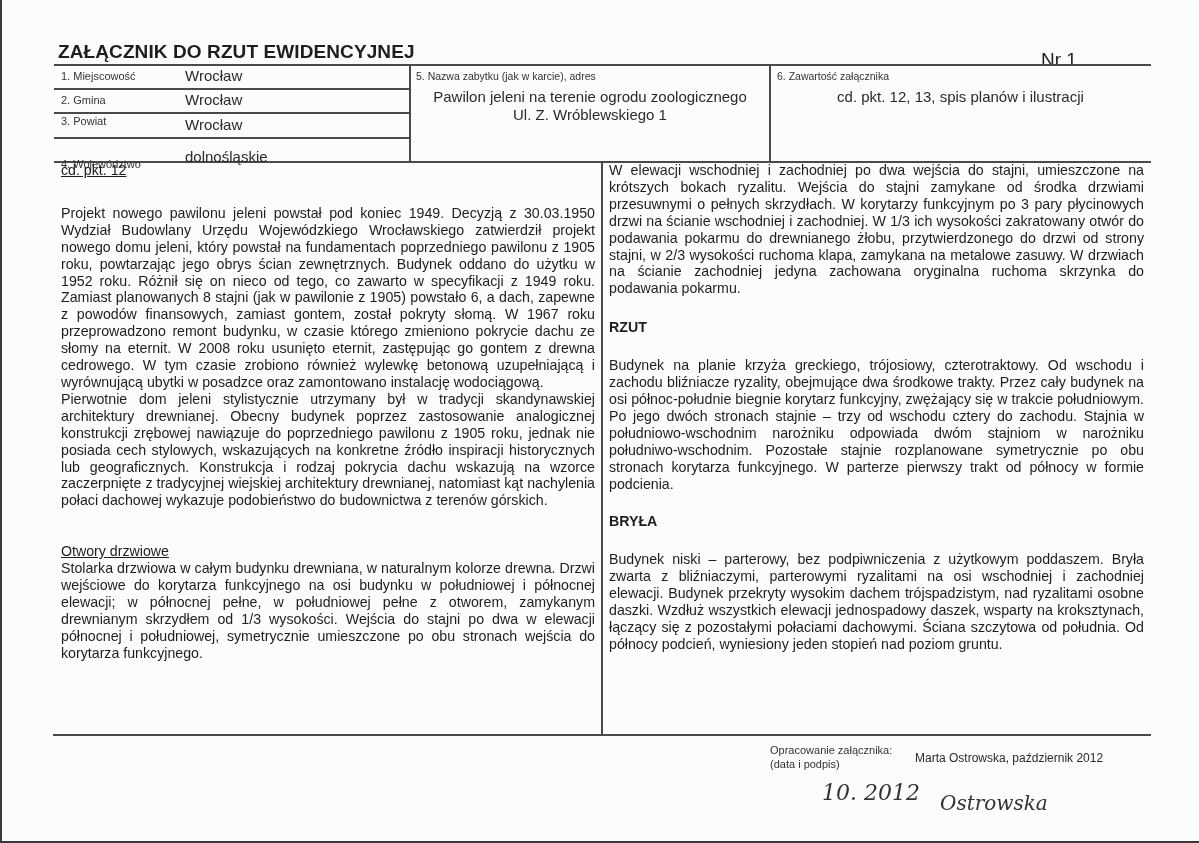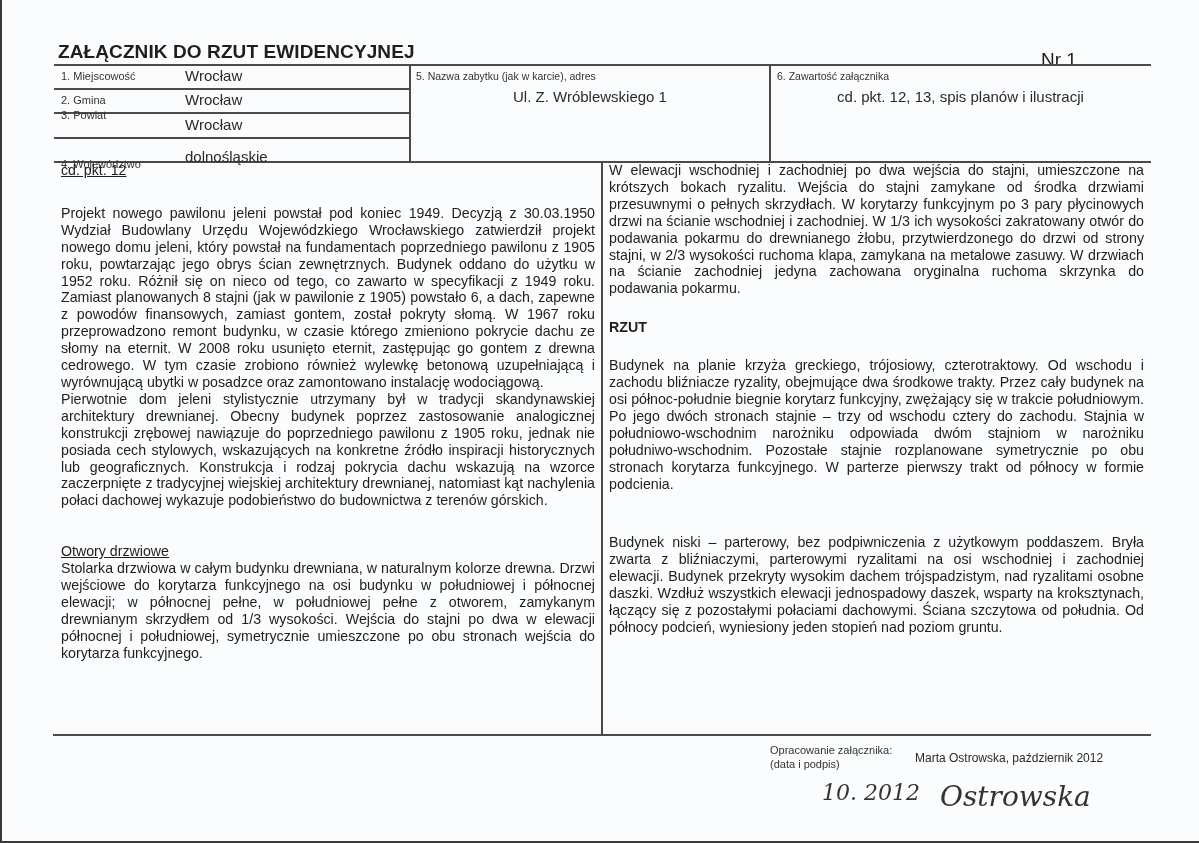--- a/index.html
+++ b/index.html
@@ -48,27 +48,28 @@
 <div class="hline" style="left:54px; top:112px; width:356px;"></div>
 <div class="hline" style="left:54px; top:137px; width:356px;"></div>
 <div class="hline" style="left:54px; top:161px; width:1097px;"></div>
 <div class="vline" style="left:409px; top:64px; height:98px;"></div>
 <div class="vline" style="left:769px; top:64px; height:98px;"></div>
 
 <div class="row-label" style="top:70px;">1. Miejscowość</div>
 <div class="row-value" style="top:67px;">Wrocław</div>
 <div class="row-label" style="top:94px;">2. Gmina</div>
 <div class="row-value" style="top:91px;">Wrocław</div>
-<div class="row-label" style="top:109px;">3. Powiat</div>
+<div class="row-label" style="top:115px;">3. Powiat</div>
 <div class="row-value" style="top:116px;">Wrocław</div>
 <div class="row-label" style="top:158px;">4. Województwo</div>
 <div class="row-value" style="top:148px;">dolnośląskie</div>
 
 <div class="sec-label" style="left:416px; top:70px;">5. Nazwa zabytku (jak w karcie), adres</div>
 <div class="sec-value" style="left:410px; top:88px; width:360px;">
+  <div>Pawilon jeleni na terenie ogrodu zoologicznego</div>
   <div>Ul. Z. Wróblewskiego 1</div>
 </div>
 
 <div class="sec-label" style="left:777px; top:70px;">6. Zawartość załącznika</div>
 <div class="sec-value" style="left:770px; top:88px; width:381px;">cd. pkt. 12, 13, spis planów i ilustracji</div>
 
 <div class="vline" style="left:601px; top:161px; height:574px;"></div>
 <div class="hline" style="left:53px; top:734px; width:1098px;"></div>
 
 <div class="col" style="left:61px; top:162px; width:534px;">
@@ -82,23 +83,24 @@
   <p>Stolarka drzwiowa w całym budynku drewniana, w naturalnym kolorze drewna. Drzwi wejściowe do korytarza funkcyjnego na osi budynku w południowej i północnej elewacji; w północnej pełne, w południowej pełne z otworem, zamykanym drewnianym skrzydłem od 1/3 wysokości. Wejścia do stajni po dwa w elewacji północnej i południowej, symetrycznie umieszczone po obu stronach wejścia do korytarza funkcyjnego.</p>
 </div>
 
 <div class="col" style="left:609px; top:162px; width:535px;">
   <p>W elewacji wschodniej i zachodniej po dwa wejścia do stajni, umieszczone na krótszych bokach ryzalitu. Wejścia do stajni zamykane od środka drzwiami przesuwnymi o pełnych skrzydłach. W korytarzy funkcyjnym po 3 pary płycinowych drzwi na ścianie wschodniej i zachodniej. W 1/3 ich wysokości zakratowany otwór do podawania pokarmu do drewnianego żłobu, przytwierdzonego do drzwi od strony stajni, w 2/3 wysokości ruchoma klapa, zamykana na metalowe zasuwy. W drzwiach na ścianie zachodniej jedyna zachowana oryginalna ruchoma skrzynka do podawania pokarmu.</p>
   <div class="gap" style="height:22px;"></div>
   <p class="heading">RZUT</p>
   <div class="gap" style="height:21px;"></div>
   <p>Budynek na planie krzyża greckiego, trójosiowy, czterotraktowy. Od wschodu i zachodu bliźniacze ryzality, obejmujące dwa środkowe trakty. Przez cały budynek na osi północ-południe biegnie korytarz funkcyjny, zwężający się w trakcie południowym. Po jego dwóch stronach stajnie – trzy od wschodu cztery do zachodu. Stajnia w południowo-wschodnim narożniku odpowiada dwóm stajniom w narożniku południwo-wschodnim. Pozostałe stajnie rozplanowane symetrycznie po obu stronach korytarza funkcyjnego. W parterze pierwszy trakt od północy w formie podcienia.</p>
   <div class="gap" style="height:21px;"></div>
+  <p class="heading">BRYŁA</p>
   <div class="gap" style="height:21px;"></div>
   <p>Budynek niski – parterowy, bez podpiwniczenia z użytkowym poddaszem. Bryła zwarta z bliźniaczymi, parterowymi ryzalitami na osi wschodniej i zachodniej elewacji. Budynek przekryty wysokim dachem trójspadzistym, nad ryzalitami osobne daszki. Wzdłuż wszystkich elewacji jednospadowy daszek, wsparty na kroksztynach, łączący się z pozostałymi połaciami dachowymi. Ściana szczytowa od południa. Od północy podcień, wyniesiony jeden stopień nad poziom gruntu.</p>
 </div>
 
 <div class="footer-label">
   <div>Opracowanie załącznika:</div>
   <div>(data i podpis)</div>
 </div>
 <div class="footer-value">Marta Ostrowska, październik 2012</div>
 <div class="handwritten" style="left:822px;">10. 2012</div>
-<div class="handwritten" style="left:940px; font-size:28px;">Ostrowska</div>
+<div class="handwritten" style="left:940px; font-size:20px;margin-top:11px;">Ostrowska</div>
 
 </body></html>

